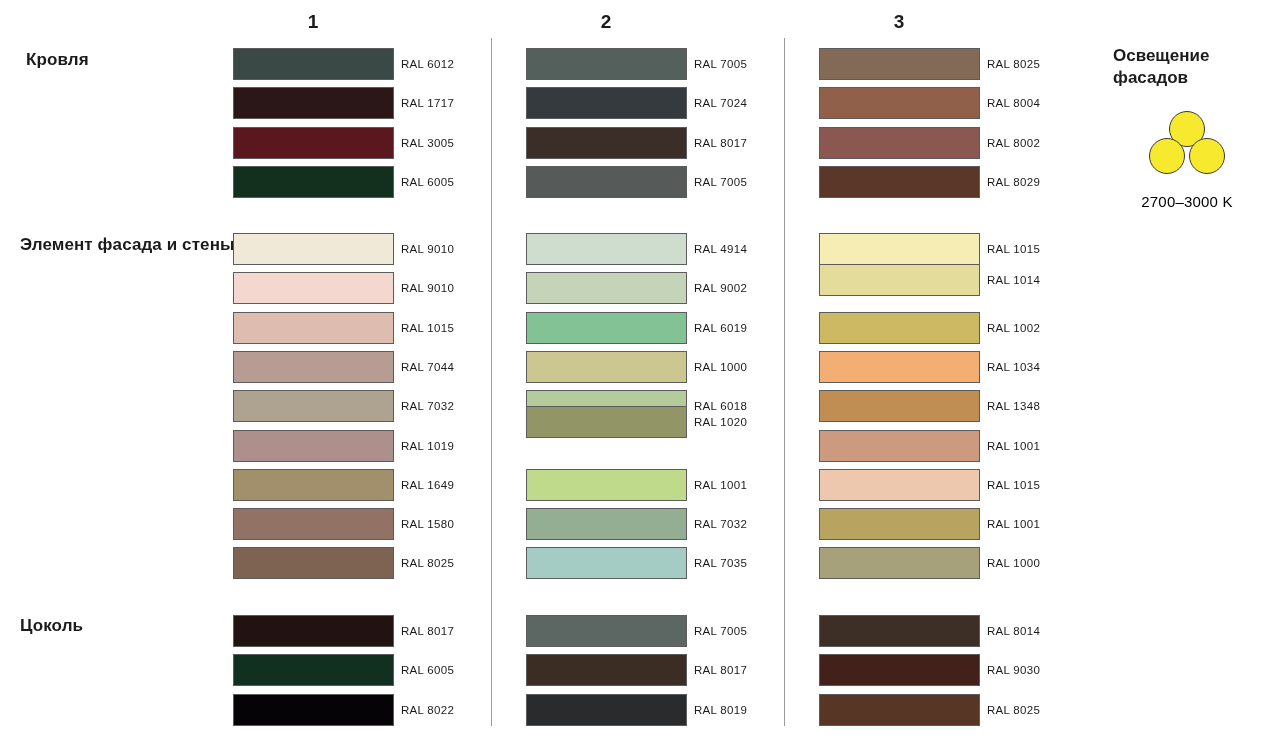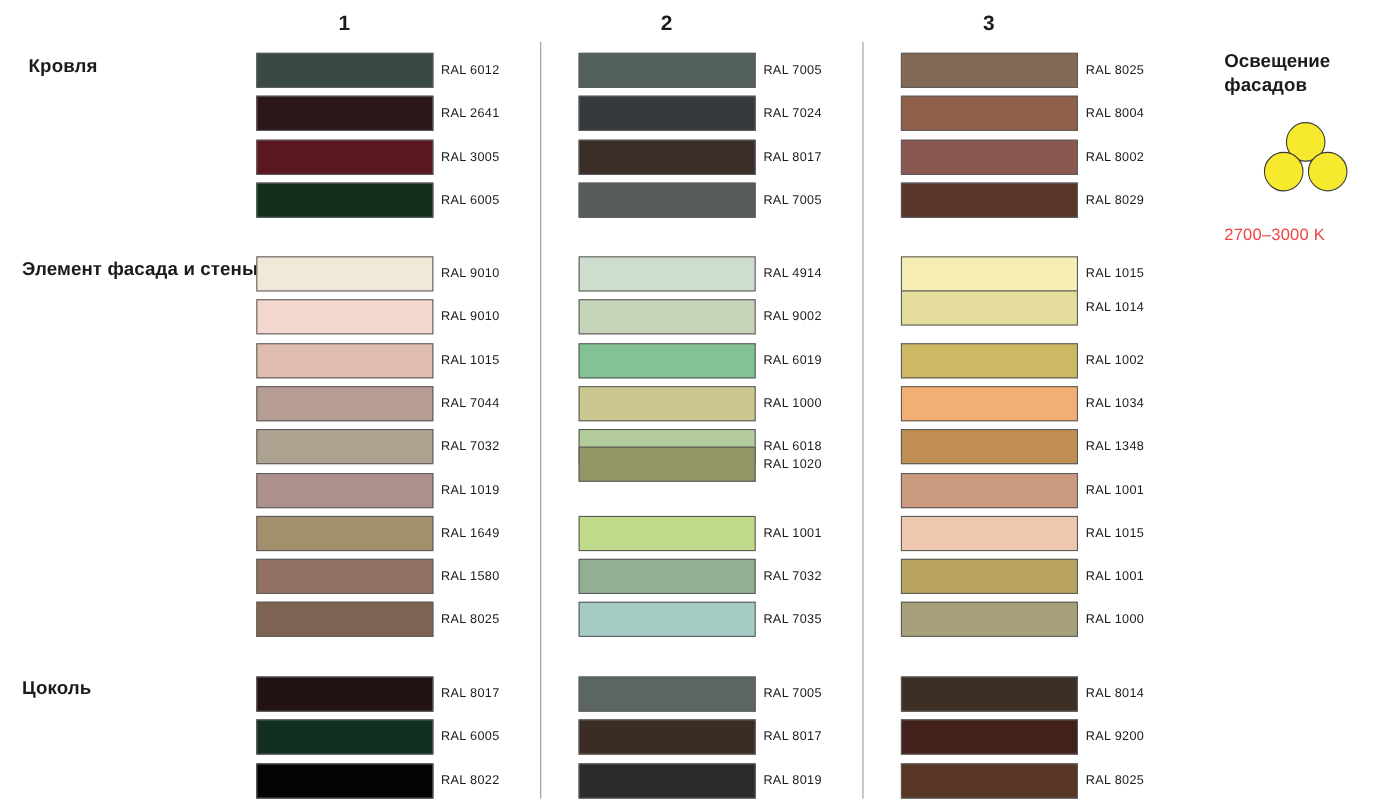--- a/index.html
+++ b/index.html
@@ -72,45 +72,45 @@
     width:36px;height:36px;
     border-radius:50%;
     background:#F7E92E;
     border:1.4px solid #3a3a3a;
     box-sizing:border-box;
   }
   .bulb.top{left:30px;top:0;}
   .bulb.left{left:10px;top:27px;}
   .bulb.right{left:50px;top:27px;}
   .light-temp{
-    margin-top:24px;
+    margin-top:12px;
     font-size:15px;
-    color:#ef4444;
+    color:#000000;
     letter-spacing:.2px;
-    text-align:left;
+    text-align:center;
     width:148px;
   }
 </style>
 </head>
 <body>
 
 <div id="board">
     <div class="col-header" style="left: 293px; top: 11px;">1</div>
     <div class="col-header" style="left: 586px; top: 11px;">2</div>
     <div class="col-header" style="left: 879px; top: 11px;">3</div>
     <div class="divider" style="left: 491px; top: 38px; height: 688px;"></div>
     <div class="divider" style="left: 784px; top: 38px; height: 688px;"></div>
     <div class="section-title" style="left: 26px; top: 49px;">Кровля</div>
     <div class="swatch-row" style="left: 233px; top: 48px; width: 280px; height: 32px;">
       <div class="swatch" style="background: rgb(58, 73, 69);"></div>
       <div class="swatch-label">RAL 6012</div>
     </div>
     <div class="swatch-row" style="left: 233px; top: 87.3px; width: 280px; height: 32px;">
       <div class="swatch" style="background: rgb(43, 23, 24);"></div>
-      <div class="swatch-label">RAL 2641</div>
+      <div class="swatch-label">RAL 1717</div>
     </div>
     <div class="swatch-row" style="left: 233px; top: 126.6px; width: 280px; height: 32px;">
       <div class="swatch" style="background: rgb(91, 23, 30);"></div>
       <div class="swatch-label">RAL 3005</div>
     </div>
     <div class="swatch-row" style="left: 233px; top: 165.9px; width: 280px; height: 32px;">
       <div class="swatch" style="background: rgb(19, 48, 31);"></div>
       <div class="swatch-label">RAL 6005</div>
     </div>
     <div class="swatch-row" style="left: 526px; top: 48px; width: 280px; height: 32px;">
@@ -278,21 +278,21 @@
     <div class="swatch-row" style="left: 526px; top: 693.6px; width: 280px; height: 32px;">
       <div class="swatch" style="background: rgb(42, 43, 45);"></div>
       <div class="swatch-label">RAL 8019</div>
     </div>
     <div class="swatch-row" style="left: 819px; top: 615px; width: 280px; height: 32px;">
       <div class="swatch" style="background: rgb(61, 47, 38);"></div>
       <div class="swatch-label">RAL 8014</div>
     </div>
     <div class="swatch-row" style="left: 819px; top: 654.3px; width: 280px; height: 32px;">
       <div class="swatch" style="background: rgb(65, 33, 26);"></div>
-      <div class="swatch-label">RAL 9200</div>
+      <div class="swatch-label">RAL 9030</div>
     </div>
     <div class="swatch-row" style="left: 819px; top: 693.6px; width: 280px; height: 32px;">
       <div class="swatch" style="background: rgb(87, 54, 37);"></div>
       <div class="swatch-label">RAL 8025</div>
     </div>
     <div class="light-block" style="left: 1113px; top: 45px; width: 150px;">
       <div class="light-title">Освещение
 фасадов</div>
       <div class="bulbs">
         <div class="bulb top" style="background: rgb(247, 233, 46);"></div>

